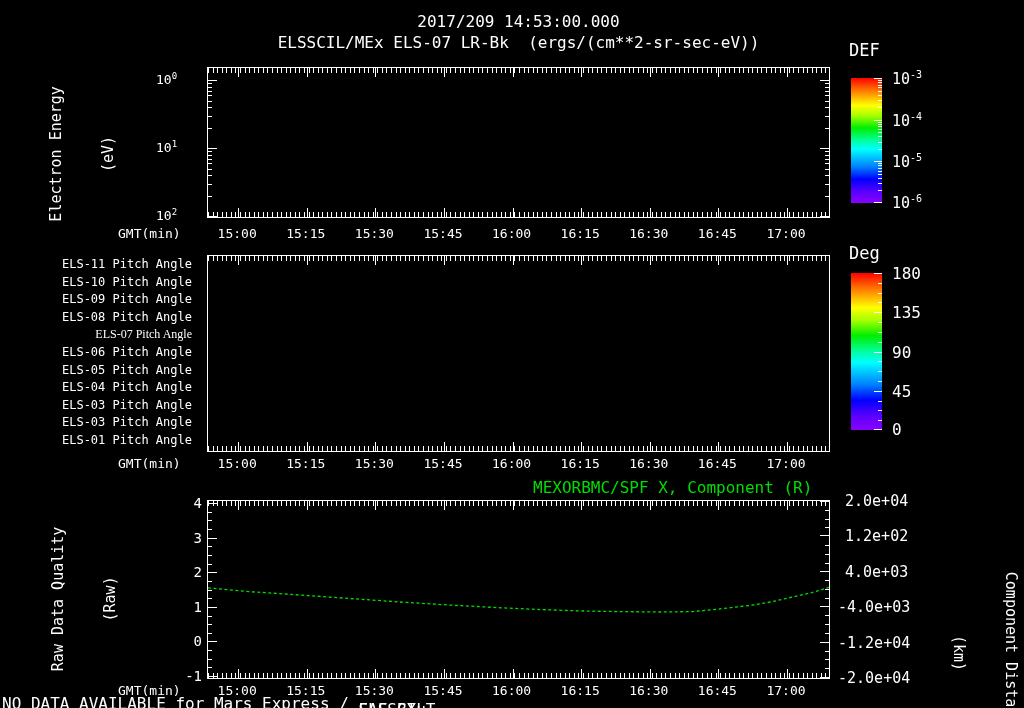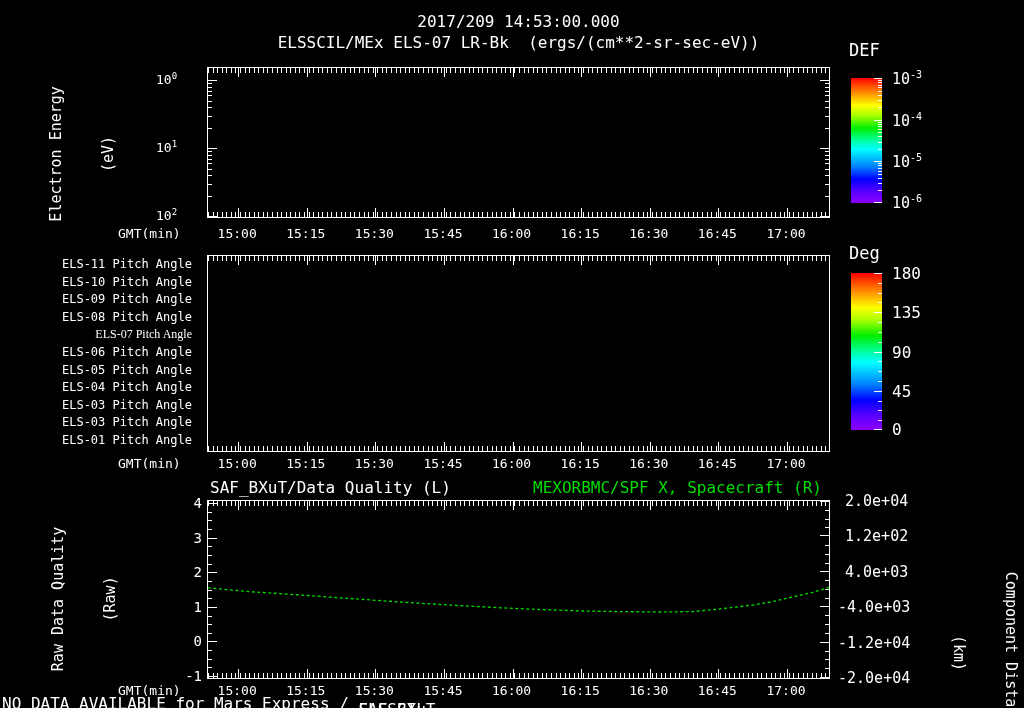--- a/index.html
+++ b/index.html
@@ -243,22 +243,21 @@
       <div class="tick" style="left: 27px; top: 147.2px; width: 4px; height: 1px;"></div>
     </div>
   <div id="cl2">
       <div class="cblab2" style="top: 264px;">180</div>
       <div class="cblab2" style="top: 303.3px;">135</div>
       <div class="cblab2" style="top: 342.5px;">90</div>
       <div class="cblab2" style="top: 381.8px;">45</div>
       <div class="cblab2" style="top: 420px;">0</div>
     </div>
 
-  <div class="p3title" style="left:210px;">SAF_BXuT/Data Quality (L)</div>
-  <div class="p3title green" style="left: 533px; color: rgb(0, 221, 0);">MEXORBMC/SPF X, Spacecraft (R)</div>
+  <div class="p3title green" style="left: 533px; color: rgb(0, 221, 0);">MEXORBMC/SPF X, Component (R)</div>
   <div class="rot" style="left:84px;top:588px;">
     <span class="rotin">
       <span>Raw Data Quality</span><br>
       <span>(Raw)</span>
     </span>
   </div>
   <div class="frame" id="p3">
     <div class="xminor t"></div>
     <div class="xminor b"></div>
     <svg id="curve" width="621" height="177" viewBox="0 0 621 177">

